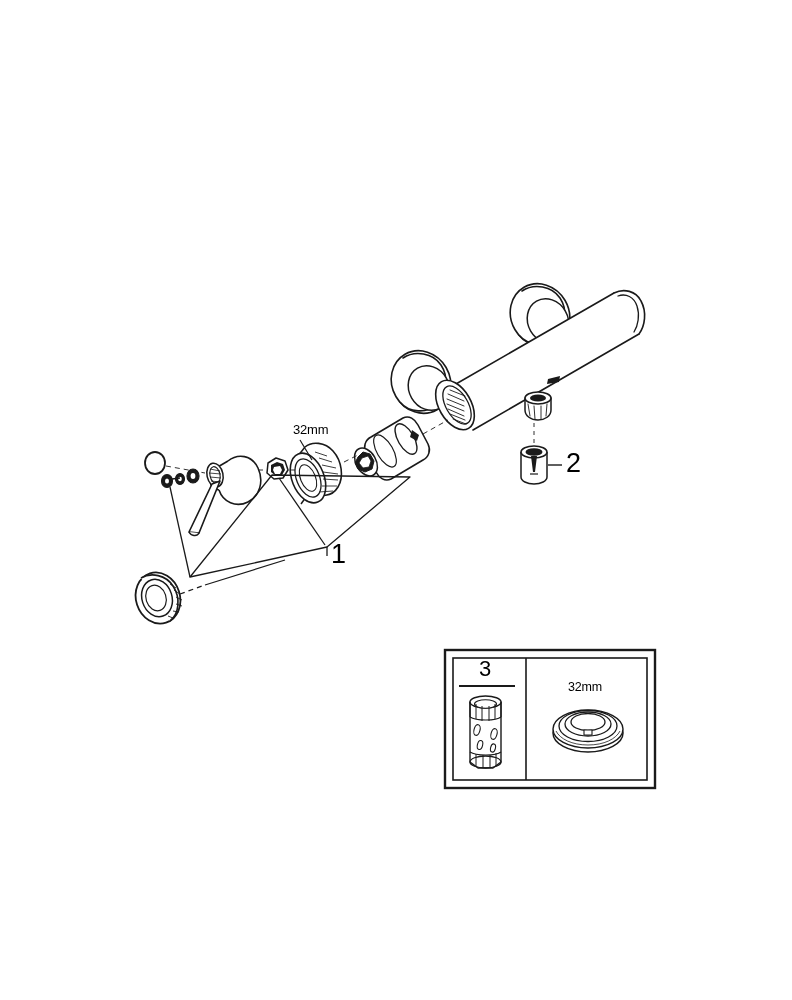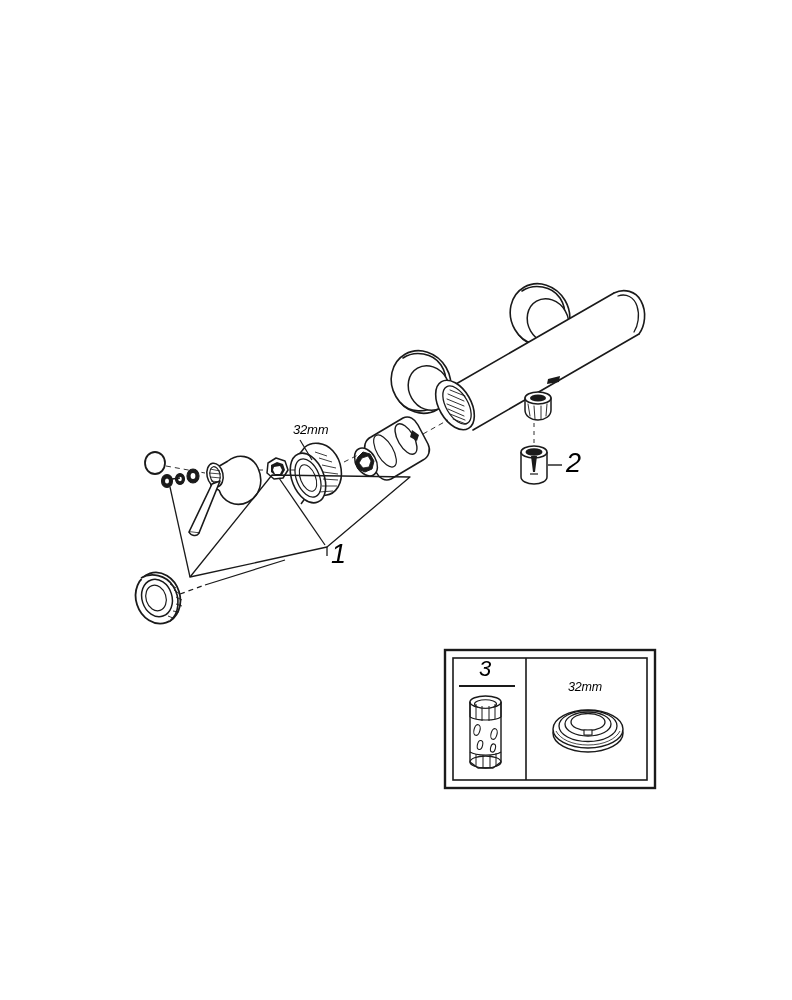--- a/index.html
+++ b/index.html
@@ -13,21 +13,20 @@
     height: 1000px;
     font-family: "Liberation Sans", sans-serif;
     overflow: hidden;
     position: relative;
   }
   #page {
     position: relative;
     width: 792px;
     height: 1000px;
     background: #ffffff;
-    font-style: italic;
   }
   #diagram-svg {
     position: absolute;
     left: 0;
     top: 0;
     width: 792px;
     height: 1000px;
   }
   .lbl {
     position: absolute;

